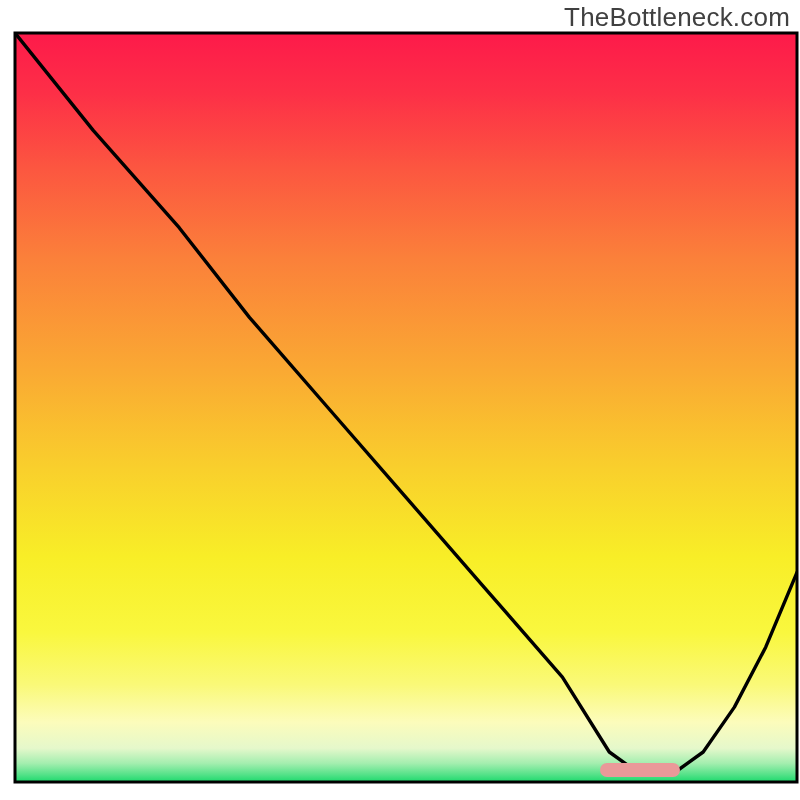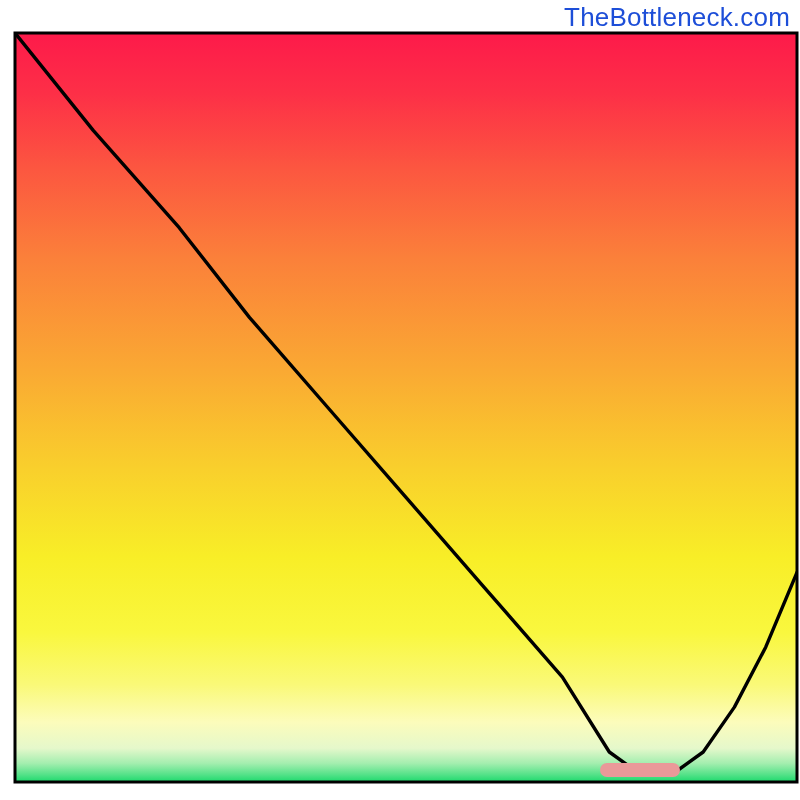--- a/index.html
+++ b/index.html
@@ -18,21 +18,21 @@
   }
   svg {
     position: absolute;
     top: 0;
     left: 0;
   }
   .watermark {
     position: absolute;
     top: 4px;
     right: 10px;
-    color: #1d4ed8;
+    color: #404040;
     font-size: 26px;
     font-weight: 500;
     line-height: 1;
     letter-spacing: 0.2px;
     user-select: none;
   }
   .oop-marker {
     position: absolute;
     background: #ea9999;
     border-radius: 7px;

